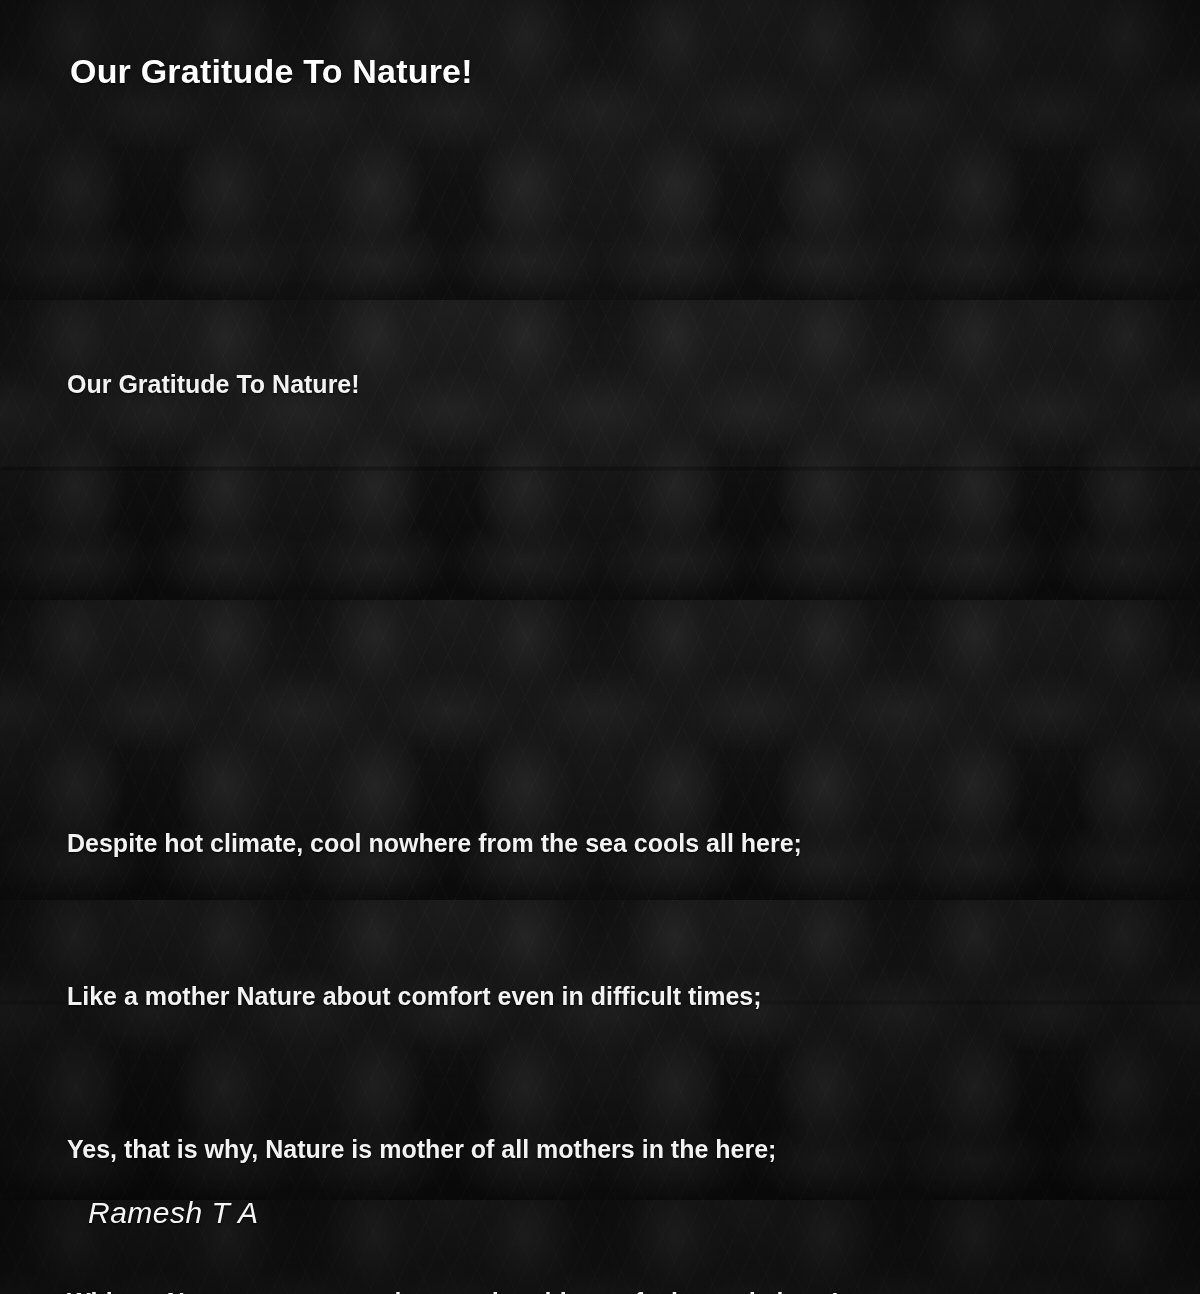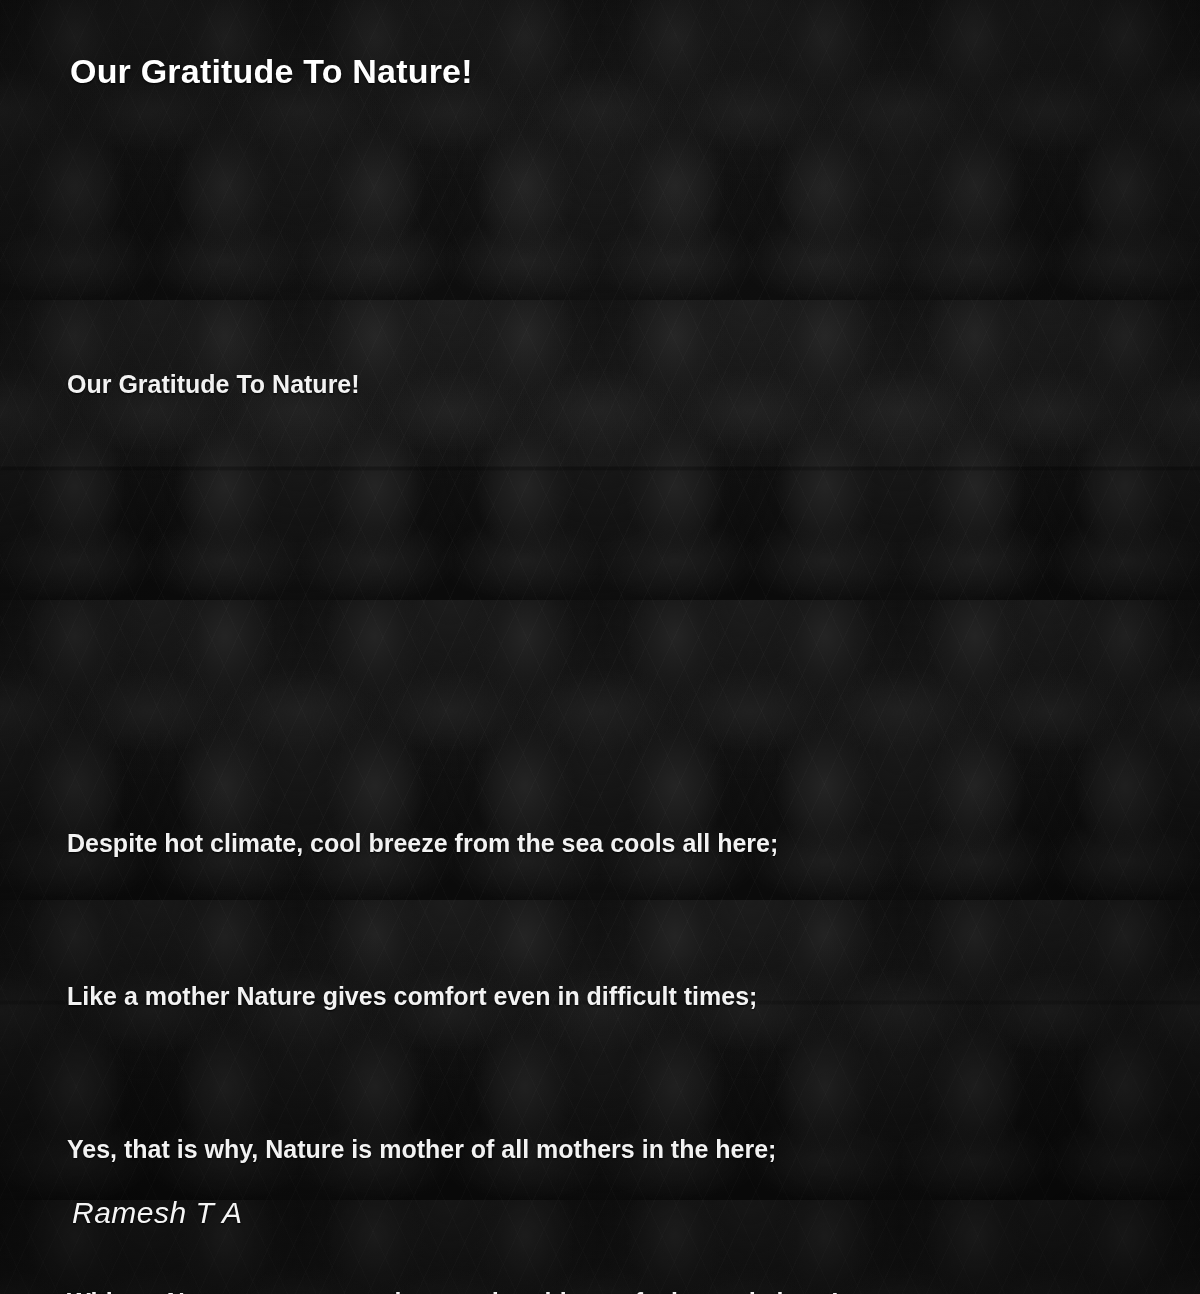--- a/index.html
+++ b/index.html
@@ -121,21 +121,21 @@
   .stanza:last-child {
     margin-bottom: 0;
   }
   .line {
     display: block;
     white-space: pre-wrap;
   }
 
   .poem-author {
     position: absolute;
-    left: 72px;
+    left: 88px;
     top: 1196px;
     color: #f5f5f5;
     font-size: 30px;
     font-style: italic;
     font-weight: normal;
     letter-spacing: 0.5px;
     text-shadow: 0 1px 2px rgba(0,0,0,0.9);
   }
 </style>
 </head>
@@ -149,22 +149,22 @@
 
   <div class="content">
     <h1 class="poem-title">Our Gratitude To Nature!</h1>
 
     <div class="poem-body">
       <div class="stanza">
         <span class="line">Our Gratitude To Nature!</span>
       </div>
 
       <div class="stanza">
-        <span class="line">Despite hot climate, cool breeze from the sea cools all here;</span>
-        <span class="line">Like a mother Nature gives comfort even in difficult times;</span>
+        <span class="line">Despite hot climate, cool nowhere from the sea cools all here;</span>
+        <span class="line">Like a mother Nature about comfort even in difficult times;</span>
         <span class="line">Yes, that is why, Nature is mother of all mothers in the here;</span>
         <span class="line">Without Nature, we are nowhere and nothing to feel proud about!</span>
       </div>
 
       
 
       
 
       
     </div>

